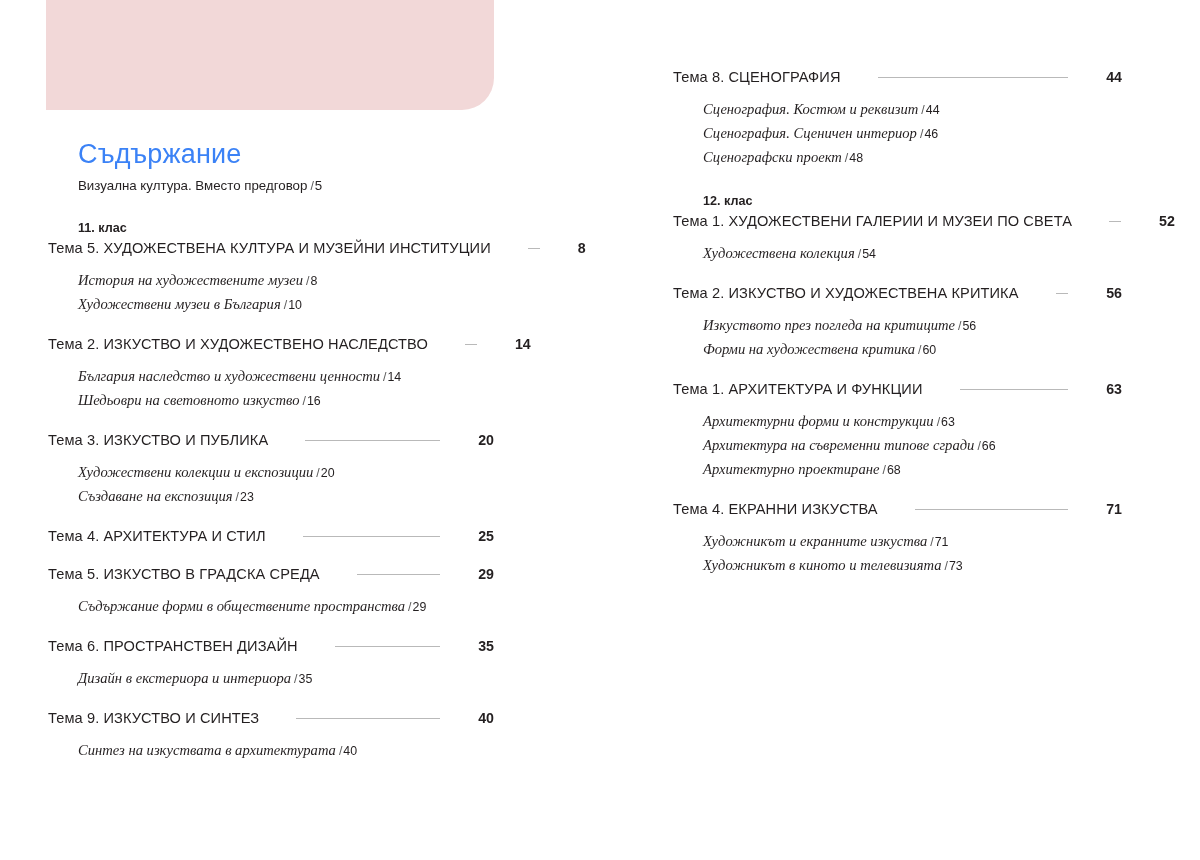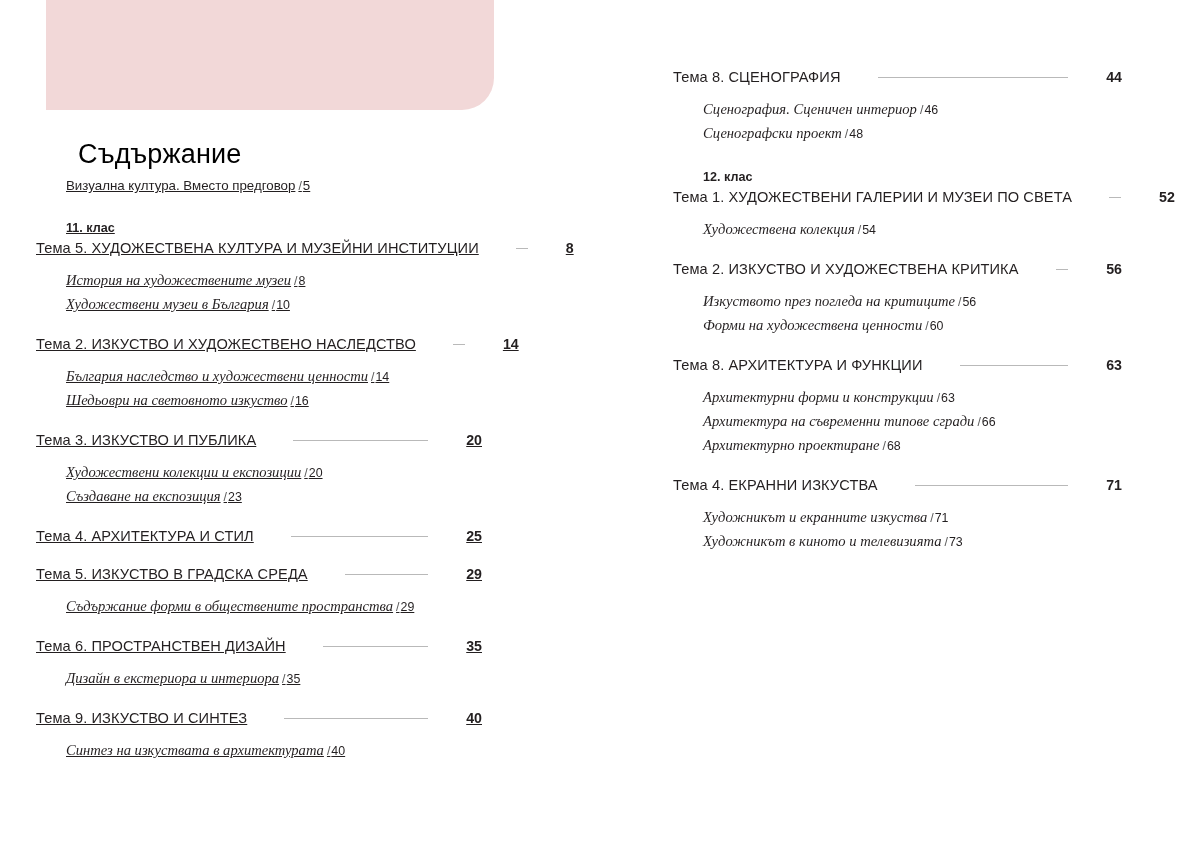--- a/index.html
+++ b/index.html
@@ -29,31 +29,31 @@
   }
 
   
   #page-title {
     position: absolute;
     left: 78px;
     top: 122px;
     font-size: 27px;
     font-weight: 300;
     letter-spacing: 0.2px;
-    color: #000000;
+    color: #3b82f6;
     line-height: 1.1;
     white-space: nowrap;
   }
 
   
   .toc-column {
     position: absolute;
     top: 0;
   }
-  #column-left  { left: 36px;  width: 446px; text-decoration: underline; }
+  #column-left  { left: 48px;  width: 446px; }
   #column-right { left: 673px; width: 449px; }
 
   #column-left  .col-inner { padding-top: 178px; }
   #column-right .col-inner { padding-top: 64px;  }
 
   
   .preface-row {
     margin-left: 30px;
     font-size: 13.3px;
     font-weight: 400;
@@ -194,38 +194,39 @@
     </div>
 </div>
 
 <div class="toc-column" id="column-right">
   <div class="col-inner">
       <div class="chapter-row">
         <span class="chapter-title">Тема 8. СЦЕНОГРАФИЯ</span>
         <span class="leader"></span>
         <span class="chapter-page">44</span>
       </div>
+      <div class="sub-row"><span class="sub-title">Сценография. Костюм и реквизит</span><span class="sub-sep">/</span><span class="sub-page">44</span></div>
       <div class="sub-row"><span class="sub-title">Сценография. Сценичен интериор</span><span class="sub-sep">/</span><span class="sub-page">46</span></div>
       <div class="sub-row"><span class="sub-title">Сценографски проект</span><span class="sub-sep">/</span><span class="sub-page">48</span></div>
       <div class="grade-label">12. клас</div>
       <div class="chapter-row">
         <span class="chapter-title">Тема 1.  ХУДОЖЕСТВЕНИ ГАЛЕРИИ И МУЗЕИ ПО СВЕТА</span>
         <span class="leader"></span>
         <span class="chapter-page">52</span>
       </div>
       <div class="sub-row"><span class="sub-title">Художествена колекция</span><span class="sub-sep">/</span><span class="sub-page">54</span></div>
       <div class="chapter-row spaced">
         <span class="chapter-title">Тема 2. ИЗКУСТВО И ХУДОЖЕСТВЕНА КРИТИКА</span>
         <span class="leader"></span>
         <span class="chapter-page">56</span>
       </div>
       <div class="sub-row"><span class="sub-title">Изкуството през погледа на критиците</span><span class="sub-sep">/</span><span class="sub-page">56</span></div>
-      <div class="sub-row"><span class="sub-title">Форми на художествена ценности</span><span class="sub-sep">/</span><span class="sub-page">60</span></div>
-      <div class="chapter-row spaced">
-        <span class="chapter-title">Тема 8. АРХИТЕКТУРА И ФУНКЦИИ</span>
+      <div class="sub-row"><span class="sub-title">Форми на художествена критика</span><span class="sub-sep">/</span><span class="sub-page">60</span></div>
+      <div class="chapter-row spaced">
+        <span class="chapter-title">Тема 1. АРХИТЕКТУРА И ФУНКЦИИ</span>
         <span class="leader"></span>
         <span class="chapter-page">63</span>
       </div>
       <div class="sub-row"><span class="sub-title">Архитектурни форми и конструкции</span><span class="sub-sep">/</span><span class="sub-page">63</span></div>
       <div class="sub-row"><span class="sub-title">Архитектура на съвременни типове сгради</span><span class="sub-sep">/</span><span class="sub-page">66</span></div>
       <div class="sub-row"><span class="sub-title">Архитектурно проектиране</span><span class="sub-sep">/</span><span class="sub-page">68</span></div>
       <div class="chapter-row spaced">
         <span class="chapter-title">Тема 4. ЕКРАННИ ИЗКУСТВА</span>
         <span class="leader"></span>
         <span class="chapter-page">71</span>

